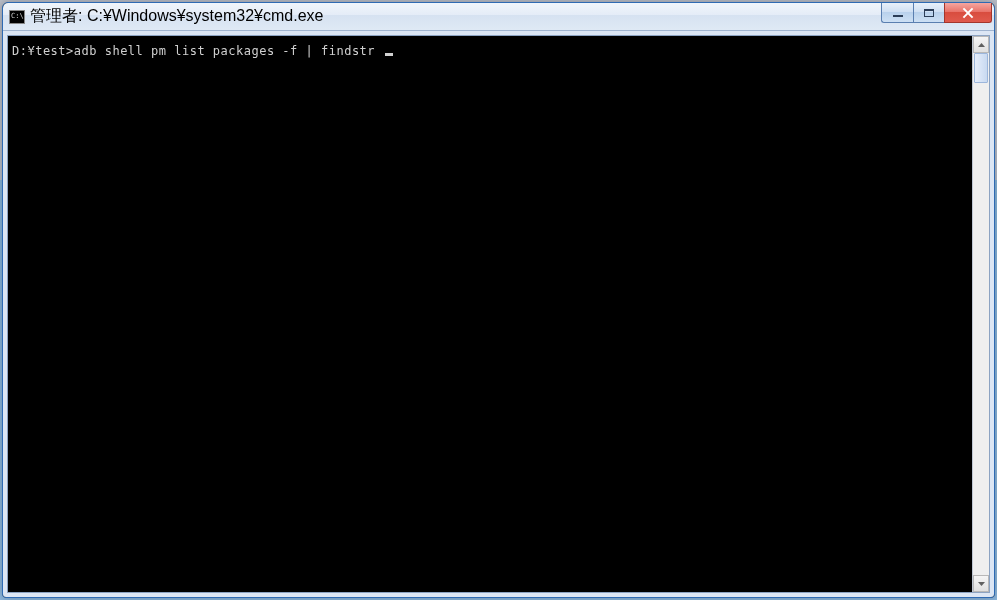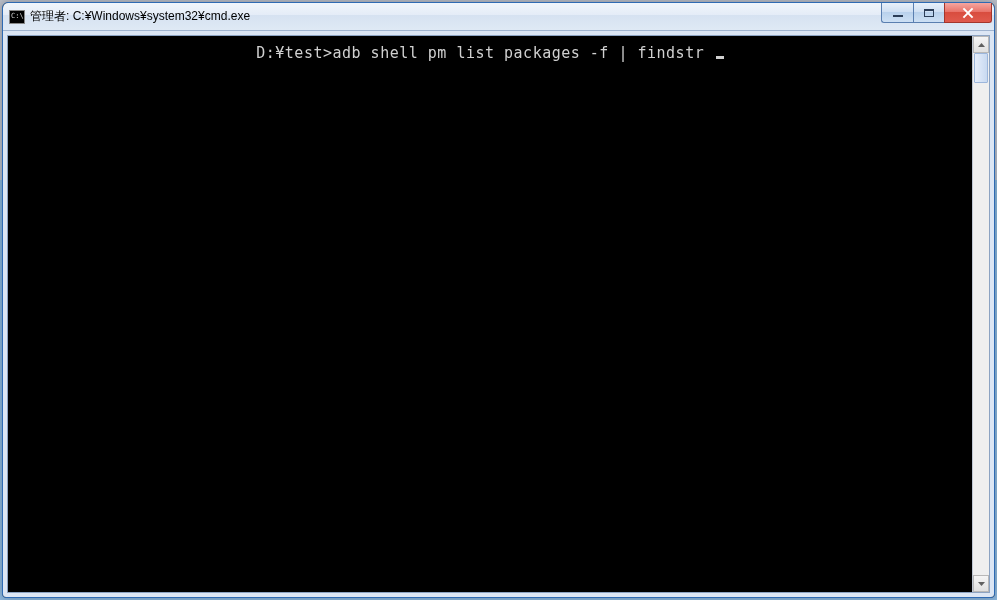--- a/index.html
+++ b/index.html
@@ -46,21 +46,21 @@
       margin-right: 5px;
     }
     .titlebar-icon-text {
       color: #ccc;
       font-size: 7px;
       font-family: monospace;
       line-height: 1;
     }
     .title-text {
       color: #000;
-      font-size: 12px;
+      font-size: 16px;
       flex: 1;
       white-space: nowrap;
       overflow: hidden;
     }
     .window-controls {
       display: flex;
       align-items: flex-start;
       height: 100%;
       gap: 0;
     }
@@ -131,26 +131,25 @@
       flex: 1;
       background: #000;
       border: 1px solid #8ca3c2;
       position: relative;
       display: flex;
     }
     .terminal-content {
       flex: 1;
       padding: 8px 4px;
       font-family: "MS Gothic", "Consolas", monospace;
-      font-size: 15px;
+      font-size: 12px;
       color: #d0d0d0;
       letter-spacing: 0.5px;
       white-space: pre;
       line-height: 1.2;
-      text-align: center;
     }
     .prompt-line {
       display: inline-block;
     }
     .cursor {
       display: inline-block;
       width: 8px;
       height: 3px;
       background: #d0d0d0;
       vertical-align: baseline;

